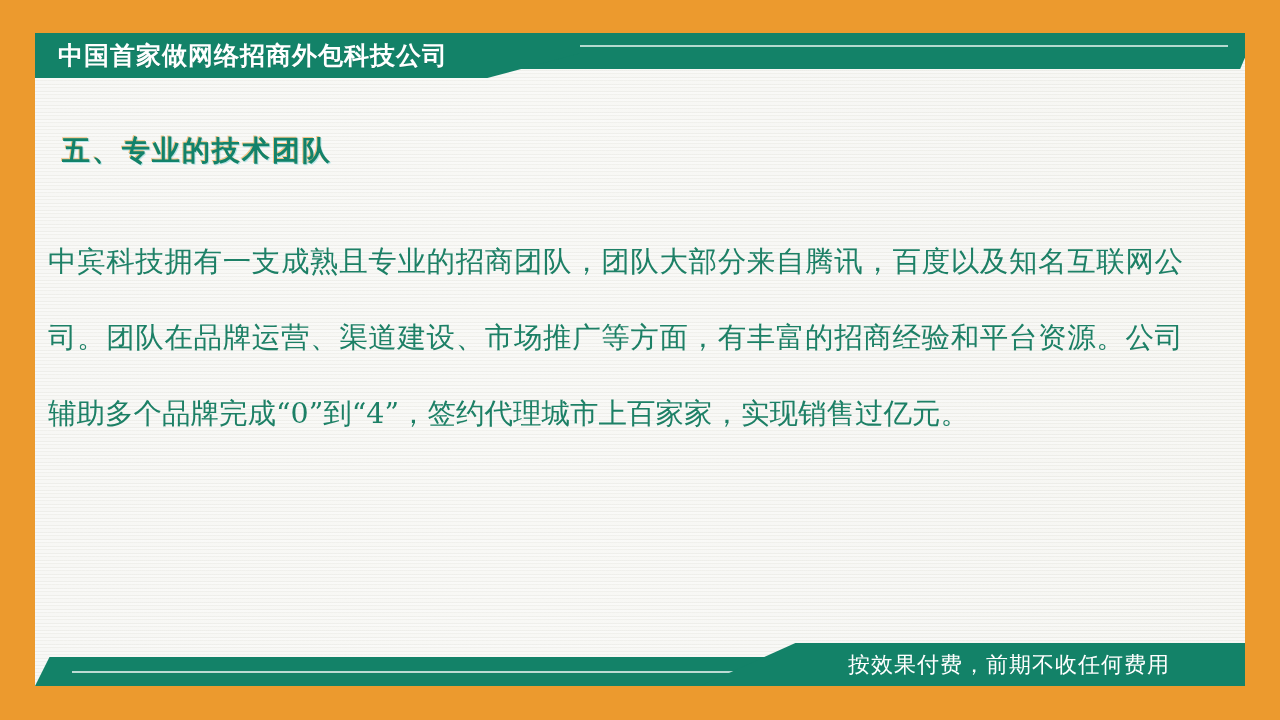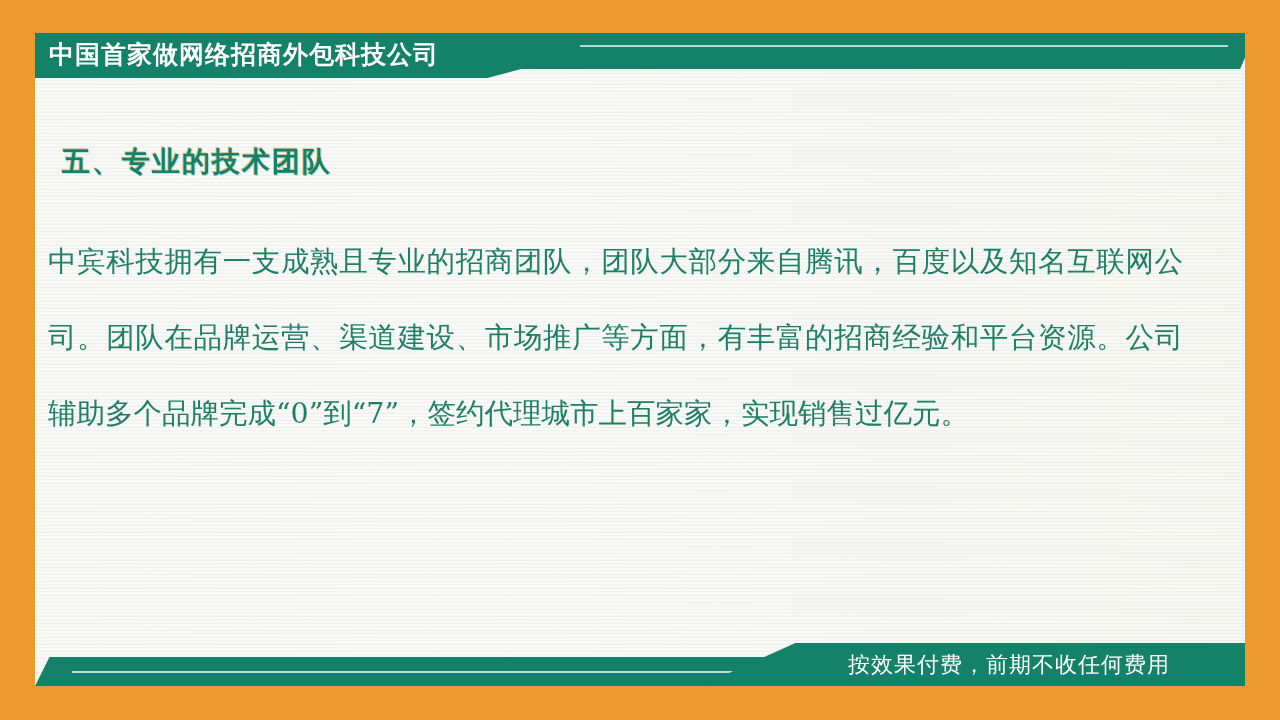--- a/index.html
+++ b/index.html
@@ -78,39 +78,39 @@
     left: 35px;
     top: 33px;
     width: 545px;
     height: 45px;
     background: #138268;
     clip-path: polygon(0 0, 100% 0, 100% 45%, 83% 100%, 0 100%);
   }
 
   #header-title {
     position: absolute;
-    left: 49px;
+    left: 58px;
     top: 36px;
     height: 38px;
     line-height: 38px;
-    font-family: Liberation Serif, serif;
+    font-family: Liberation Sans, sans-serif;
     font-size: 25px;
     font-weight: bold;
     letter-spacing: 1px;
     color: #ffffff;
     white-space: nowrap;
     text-shadow: 0 1px 0 rgba(0,0,0,0.10);
     text-align: right;
   }
 
   
   #section-heading {
     position: absolute;
     left: 62px;
-    top: 143px;
+    top: 132px;
     font-family: "DejaVu Sans", "Liberation Sans", sans-serif;
     font-size: 28px;
     font-weight: bold;
     letter-spacing: 2px;
     color: #12826a;
     white-space: nowrap;
     text-shadow:
       -1px -1px 0 rgba(236,154,46,0.55),
        1px  1px 0 rgba(120,210,215,0.50);
   }
@@ -227,21 +227,21 @@
 
   <div id="header-wrap">
     <div id="header-thin-bar"></div>
     <div id="header-hairline"></div>
     <div id="header-block"></div>
     <div id="header-title">中国首家做网络招商外包科技公司</div>
   </div>
 
   <div id="section-heading">五、专业的技术团队</div>
 
-  <div id="body-text">中宾科技拥有一支成熟且专业的招商团队，团队大部分来自腾讯，百度以及知名互联网公司。团队在品牌运营、渠道建设、市场推广等方面，有丰富的招商经验和平台资源。公司辅助多个品牌完成“0”到“7”，签约代理城市上百家家，实现销售过亿元。</div>
+  <div id="body-text">中宾科技拥有一支成熟且专业的招商团队，团队大部分来自腾讯，百度以及知名互联网公司。团队在品牌运营、渠道建设、市场推广等方面，有丰富的招商经验和平台资源。公司辅助多个品牌完成“0”到“4”，签约代理城市上百家家，实现销售过亿元。</div>
 
   <div id="footer-wrap">
     <div id="footer-thin-bar"></div>
     <div id="footer-hairline"></div>
     <div id="footer-block"></div>
     <div id="footer-text">按效果付费，前期不收任何费用</div>
   </div>
 
   <div id="top-border"></div>
   <div id="left-border"></div>

